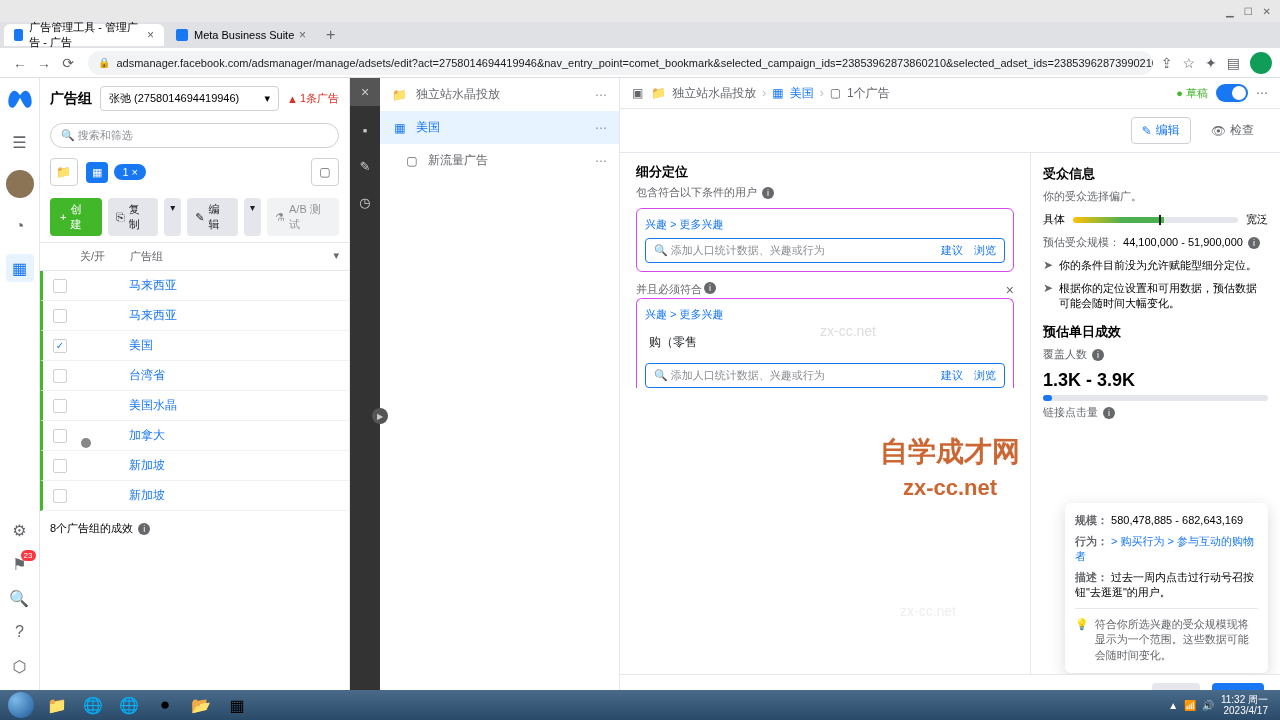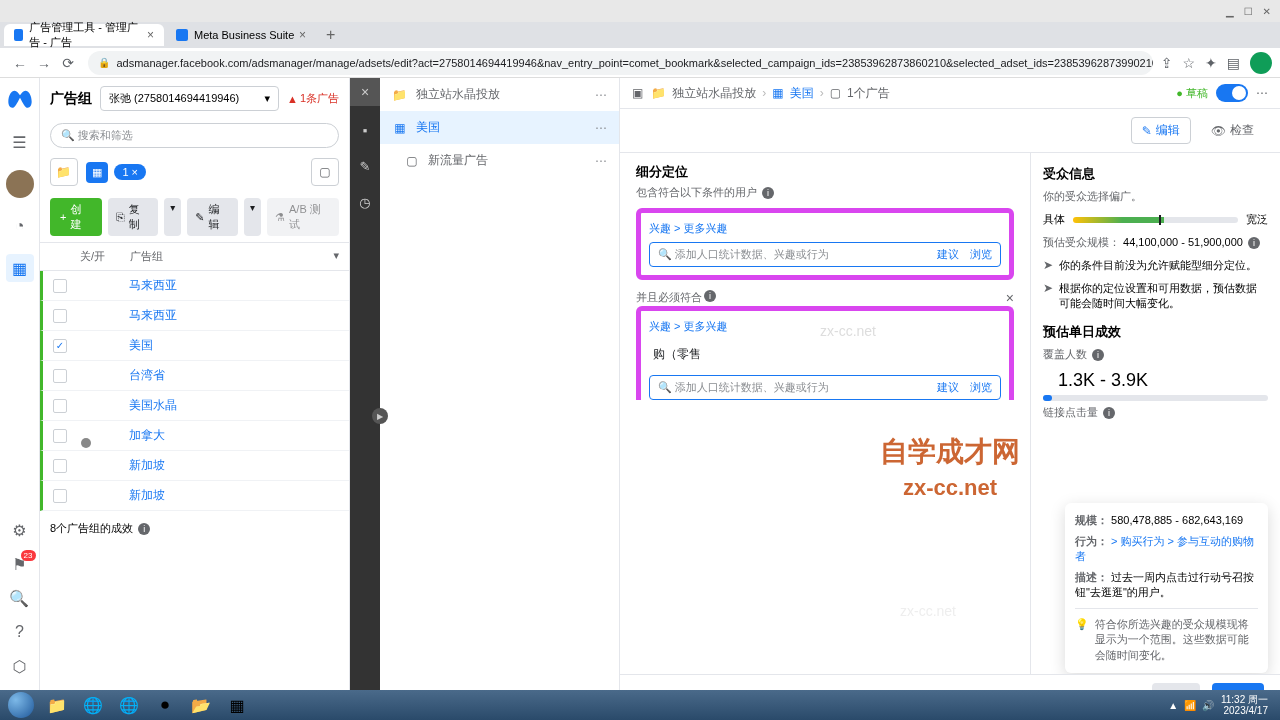--- a/index.html
+++ b/index.html
@@ -84,21 +84,21 @@
 
 .content-area{flex:1;display:flex;overflow:hidden;position:relative;}
 .form-area{flex:1;padding:10px 16px;overflow:auto;font-size:12px;position:relative;}
 .watermark{position:absolute;top:280px;left:260px;font-size:28px;color:#cc6633;font-weight:bold;text-align:center;pointer-events:none;z-index:1;}
 .watermark .sub{display:block;font-size:22px;margin-top:4px;}
 .watermark2{position:absolute;top:170px;left:200px;font-size:14px;color:#ddd;pointer-events:none;}
 .watermark3{position:absolute;top:450px;left:280px;font-size:14px;color:#eee;pointer-events:none;}
 .section-title{font-weight:600;font-size:13px;margin-bottom:4px;}
 .section-sub{font-size:11px;color:#65676b;margin-bottom:8px;}
 .info-ico{display:inline-block;width:12px;height:12px;background:#65676b;color:#fff;border-radius:50%;font-size:9px;text-align:center;line-height:12px;margin-left:2px;}
-.card{border:5px solid #d946ef;border-radius:6px;padding:8px;margin-bottom:10px;}
+.card{border:1px solid #d946ef;border-radius:6px;padding:8px;margin-bottom:10px;}
 .link-row{color:#1877f2;font-size:11px;margin-bottom:6px;}
 .interest-pill{display:flex;align-items:center;padding:6px 4px;font-size:12px;color:#1c1e21;}
 .search-box{border:1px solid #1877f2;border-radius:4px;display:flex;align-items:center;padding:4px 8px;font-size:11px;color:#8a8d91;margin-top:6px;position:relative;z-index:2;background:#fff;}
 .search-box .search-text{flex:1;}
 .search-box .links{color:#1877f2;}
 .search-box .links span{margin-left:8px;}
 .mustmatch{display:flex;align-items:flex-start;font-size:11px;color:#65676b;margin-top:8px;}
 .mustmatch .x{margin-left:auto;color:#65676b;font-size:14px;}
 .sug-list{border:1px solid #ccd0d5;border-radius:0 0 4px 4px;background:#fff;position:relative;z-index:3;}
 .sug-item{padding:6px 10px;font-size:12px;color:#1c1e21;}
@@ -108,21 +108,21 @@
 .sidebar{width:250px;border-left:1px solid #e4e6eb;padding:12px;font-size:11px;overflow:auto;}
 .sb-title{font-weight:600;font-size:13px;margin-bottom:6px;}
 .sb-text{color:#65676b;margin-bottom:4px;}
 .gauge{display:flex;align-items:center;justify-content:space-between;margin:8px 0;}
 .gauge-bar{flex:1;height:6px;background:linear-gradient(90deg,#ffc107 0%,#4caf50 30%,#4caf50 55%,#e4e6eb 55%);margin:0 8px;border-radius:3px;position:relative;}
 .gauge-bar::after{content:"";position:absolute;left:52%;top:-2px;width:2px;height:10px;background:#1c1e21;}
 .sb-stat{margin-bottom:8px;}
 .sb-stat-lbl{color:#65676b;}
 .sb-note{display:flex;gap:6px;margin-bottom:8px;}
 .sb-note .bulb{color:#65676b;font-size:12px;flex-shrink:0;}
-.sb-big{font-size:18px;font-weight:400;margin:4px 15px;}
+.sb-big{font-size:18px;font-weight:700;margin:4px 0;}
 .sb-prog{height:6px;background:#e4e6eb;border-radius:3px;margin:4px 0;}
 .sb-prog-fill{height:100%;width:4%;background:#1877f2;border-radius:3px;}
 
 .tooltip{position:absolute;right:12px;top:350px;width:203px;background:#fff;box-shadow:0 4px 16px rgba(0,0,0,0.15);border-radius:6px;padding:10px;font-size:11px;z-index:10;}
 .tooltip .tt-row{margin-bottom:6px;}
 .tooltip .tt-lbl{font-weight:600;color:#65676b;}
 .tooltip .tt-link{color:#1877f2;}
 .tooltip .tt-note{display:flex;gap:6px;margin-top:8px;color:#65676b;line-height:1.4;border-top:1px solid #e4e6eb;padding-top:8px;}
 
 .footer-bar{display:flex;align-items:center;padding:8px 16px;border-top:1px solid #e4e6eb;font-size:12px;gap:12px;}

